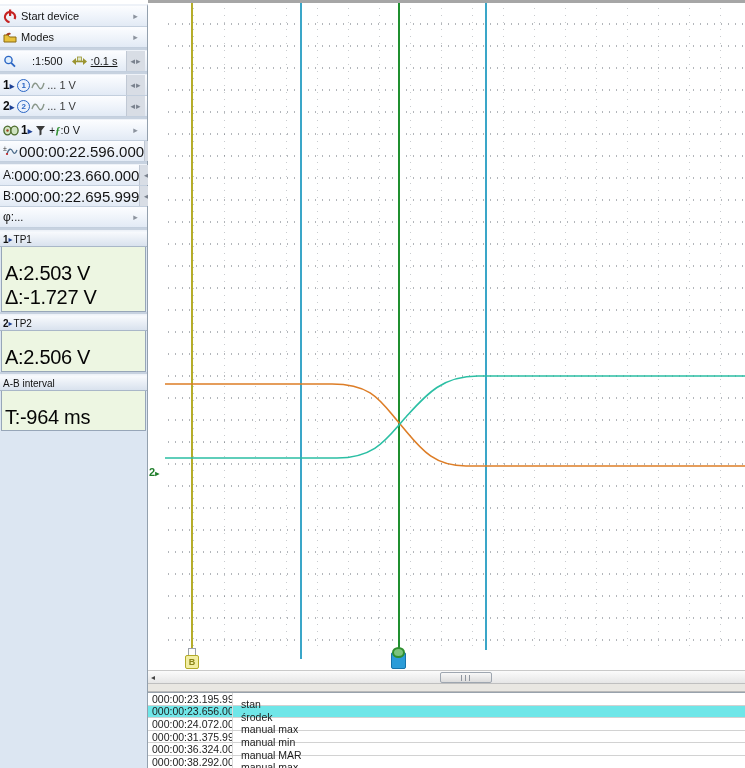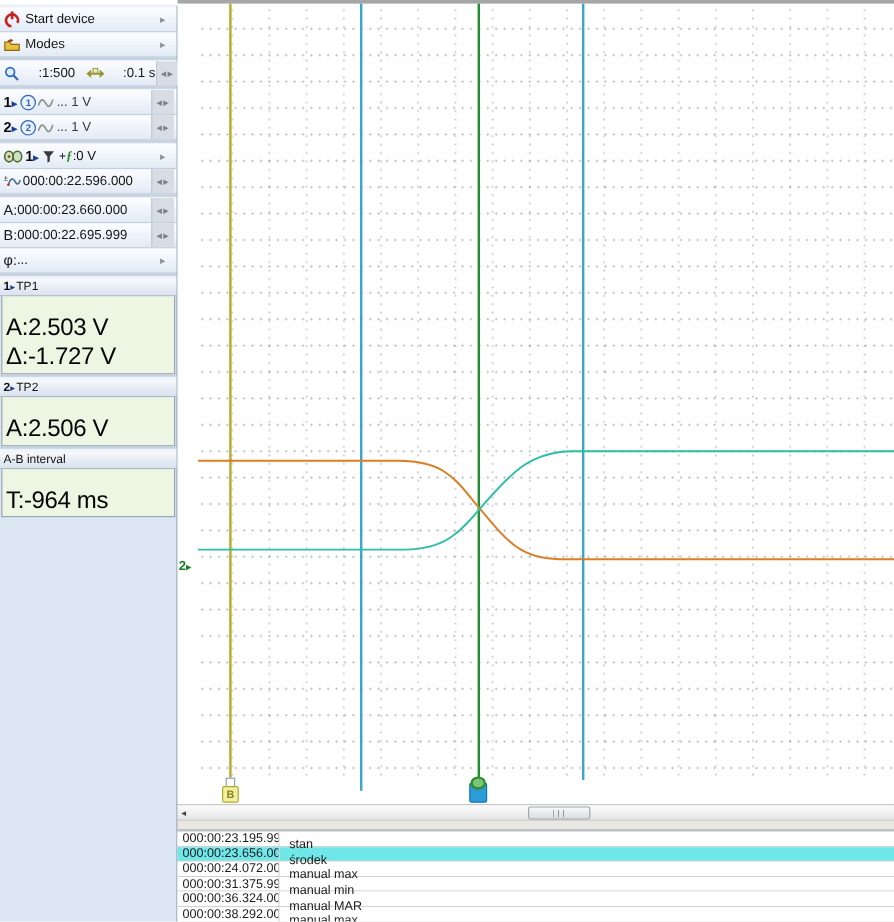--- a/index.html
+++ b/index.html
@@ -31,21 +31,21 @@
   .gap{height:2px;background:#c7d2e0;border-bottom:1px solid #eef2f8;}
   .chnum{font-weight:bold;font-size:12px;color:#0d0d0d;}
   .chnum .arr{color:#1b3f95;font-size:9px;}
   .circdig{
     display:inline-flex;align-items:center;justify-content:center;
     width:11px;height:11px;border:1.5px solid #2b66c4;border-radius:50%;
     font-size:8px;font-weight:bold;color:#2b66c4;margin:0 1px 0 3px;background:#eaf1fc;
   }
   .dots{color:#3a3a3a;}
   .fgreen{color:#2f8f2f;font-style:italic;font-family:"Liberation Serif",serif;font-weight:bold;}
-  .timetext{font-size:11px;letter-spacing:0;}
+  .timetext{font-size:15px;letter-spacing:0;}
   .biglabel{font-size:12px;}
   
   .mhdr{
     height:14px;display:flex;align-items:center;padding-left:3px;
     background:linear-gradient(180deg,#f8fafd,#d9e2ee);
     border-top:1px solid #f2f6fb;border-bottom:1px solid #a9b7c8;
     font-size:10px;color:#101010;white-space:nowrap;
   }
   .mhdr .num{font-weight:bold;font-size:10px;}
   .mhdr .arr{color:#1b3f95;font-size:8px;margin-right:1px;}
@@ -162,21 +162,21 @@
       <circle cx="5.5" cy="5" r="3.6" fill="#dfeefc" stroke="#2b66c4" stroke-width="1.4"></circle>
       <line x1="8.2" y1="7.8" x2="12" y2="11.6" stroke="#2b66c4" stroke-width="1.8"></line>
     </svg>
     <span class="lbl" style="margin-left:16px;">:1:500</span>
     <svg class="ic" width="15" height="11" viewBox="0 0 15 11" style="margin-left:9px;">
       <path d="M0,5.5 L4,2 L4,9 Z" fill="#9a9330"></path>
       <path d="M15,5.5 L11,2 L11,9 Z" fill="#9a9330"></path>
       <rect x="3.5" y="4.7" width="8" height="1.6" fill="#9a9330"></rect>
       <rect x="5.5" y="1" width="4" height="4" fill="#dfe8c8" stroke="#9a9330" stroke-width="0.8"></rect>
     </svg>
-    <span class="lbl" style="margin-left:16px;">:0.1 s</span>
+    <span class="lbl" style="margin-left:4px;text-decoration:underline;">:0.1 s</span>
     <span class="btns">
         <span>◂</span>
         <span>▸</span>
       </span>
   </div>
 
   <div class="gap"></div>
 
   <div class="srow">
     <span class="chnum"><span>1</span><span class="arr">▸</span></span>

